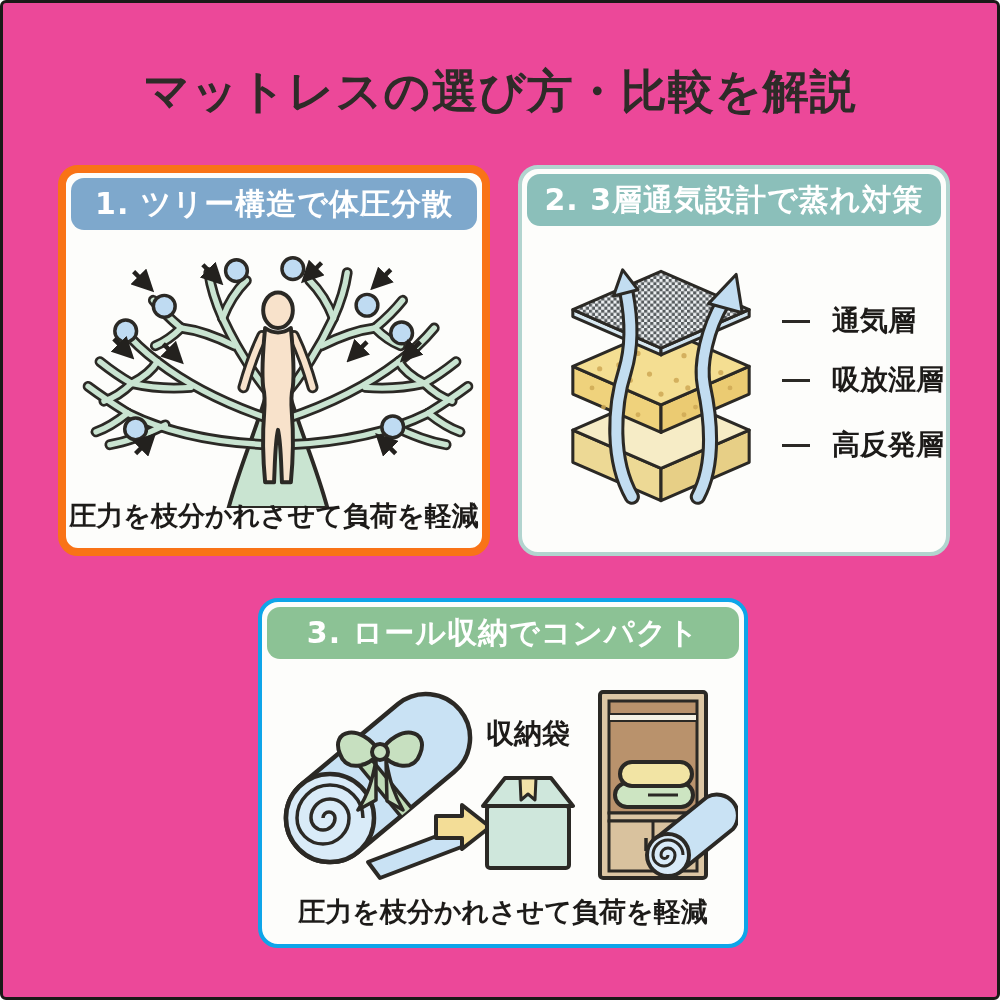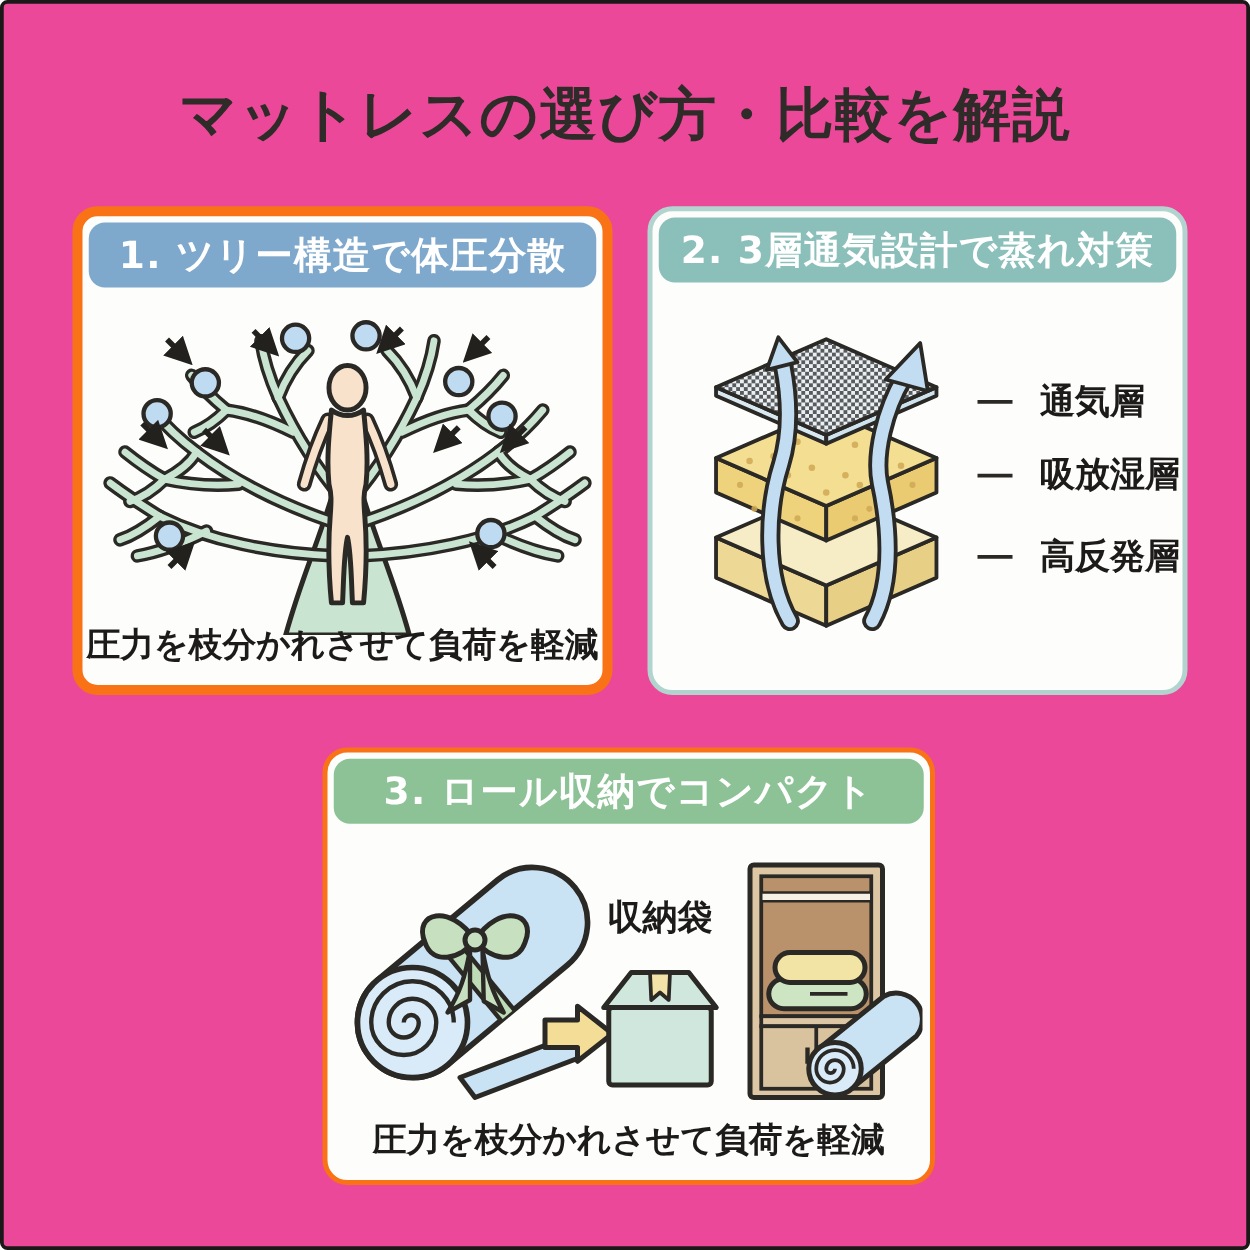--- a/index.html
+++ b/index.html
@@ -16,21 +16,21 @@
     position:absolute;top:58px;left:0;width:100%;
     text-align:center;font-size:46px;font-weight:900;color:#2e2b28;
     letter-spacing:1px;
   }
   .panel{
     position:absolute;box-sizing:border-box;background:#FDFDFB;
     border-radius:20px;
   }
   .panel-1{left:55px;top:162px;width:432px;height:391px;border:8px solid #f97316;}
   .panel-2{left:515px;top:162px;width:432px;height:391px;border:4px solid #B2D4CF;}
-  .panel-3{left:255px;top:595px;width:490px;height:350px;border:4px solid #f97316;text-decoration:underline;}
+  .panel-3{left:255px;top:595px;width:490px;height:350px;border:4px solid #0ea5e9;text-decoration:underline;}
   .panel-header{
     position:absolute;left:5px;right:5px;top:5px;height:52px;
     border-radius:13px;display:flex;align-items:center;justify-content:center;
   }
   .panel-1 .panel-header{background:#7EA8CC;}
   .panel-2 .panel-header{background:#8BBFBA;}
   .panel-3 .panel-header{background:#8CC295;}
   .panel-header span{
     color:#ffffff;font-size:30px;font-weight:800;letter-spacing:1px;white-space:nowrap;
   }

